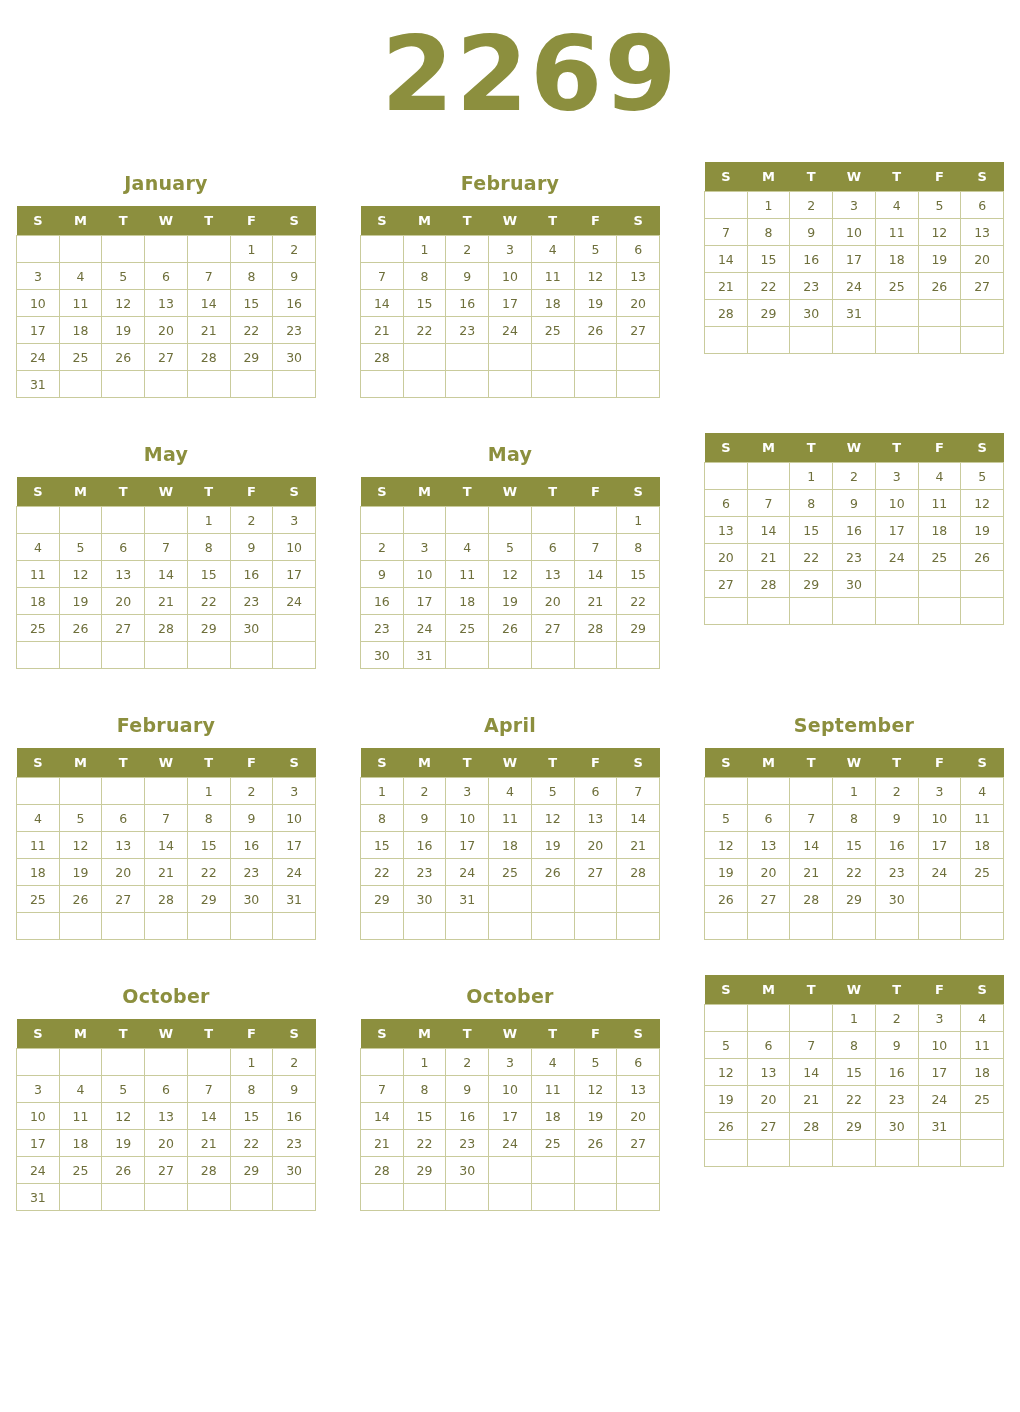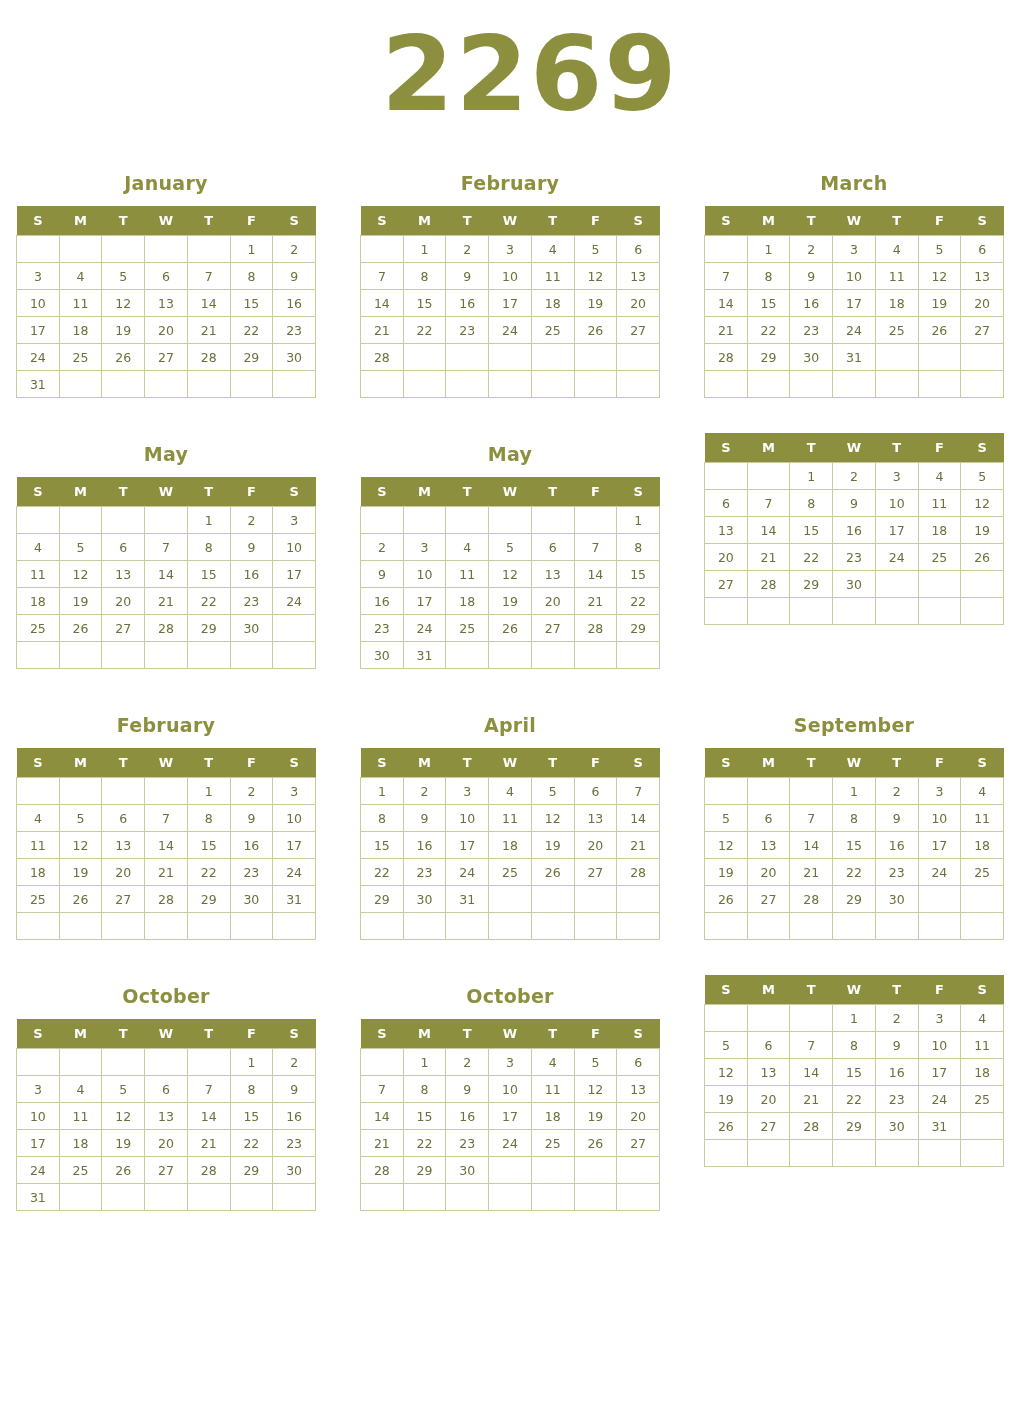--- a/index.html
+++ b/index.html
@@ -226,21 +226,20 @@
               <td class="empty"></td>
               <td class="empty"></td>
               <td class="empty"></td>
               <td class="empty"></td>
               <td class="empty"></td>
             </tr>
           </tbody>
         </table>
       </div>
       <div class="month">
-        <div class="month-name">March</div>
         <table class="cal">
           <thead>
             <tr>
               <th>S</th>
               <th>M</th>
               <th>T</th>
               <th>W</th>
               <th>T</th>
               <th>F</th>
               <th>S</th>

